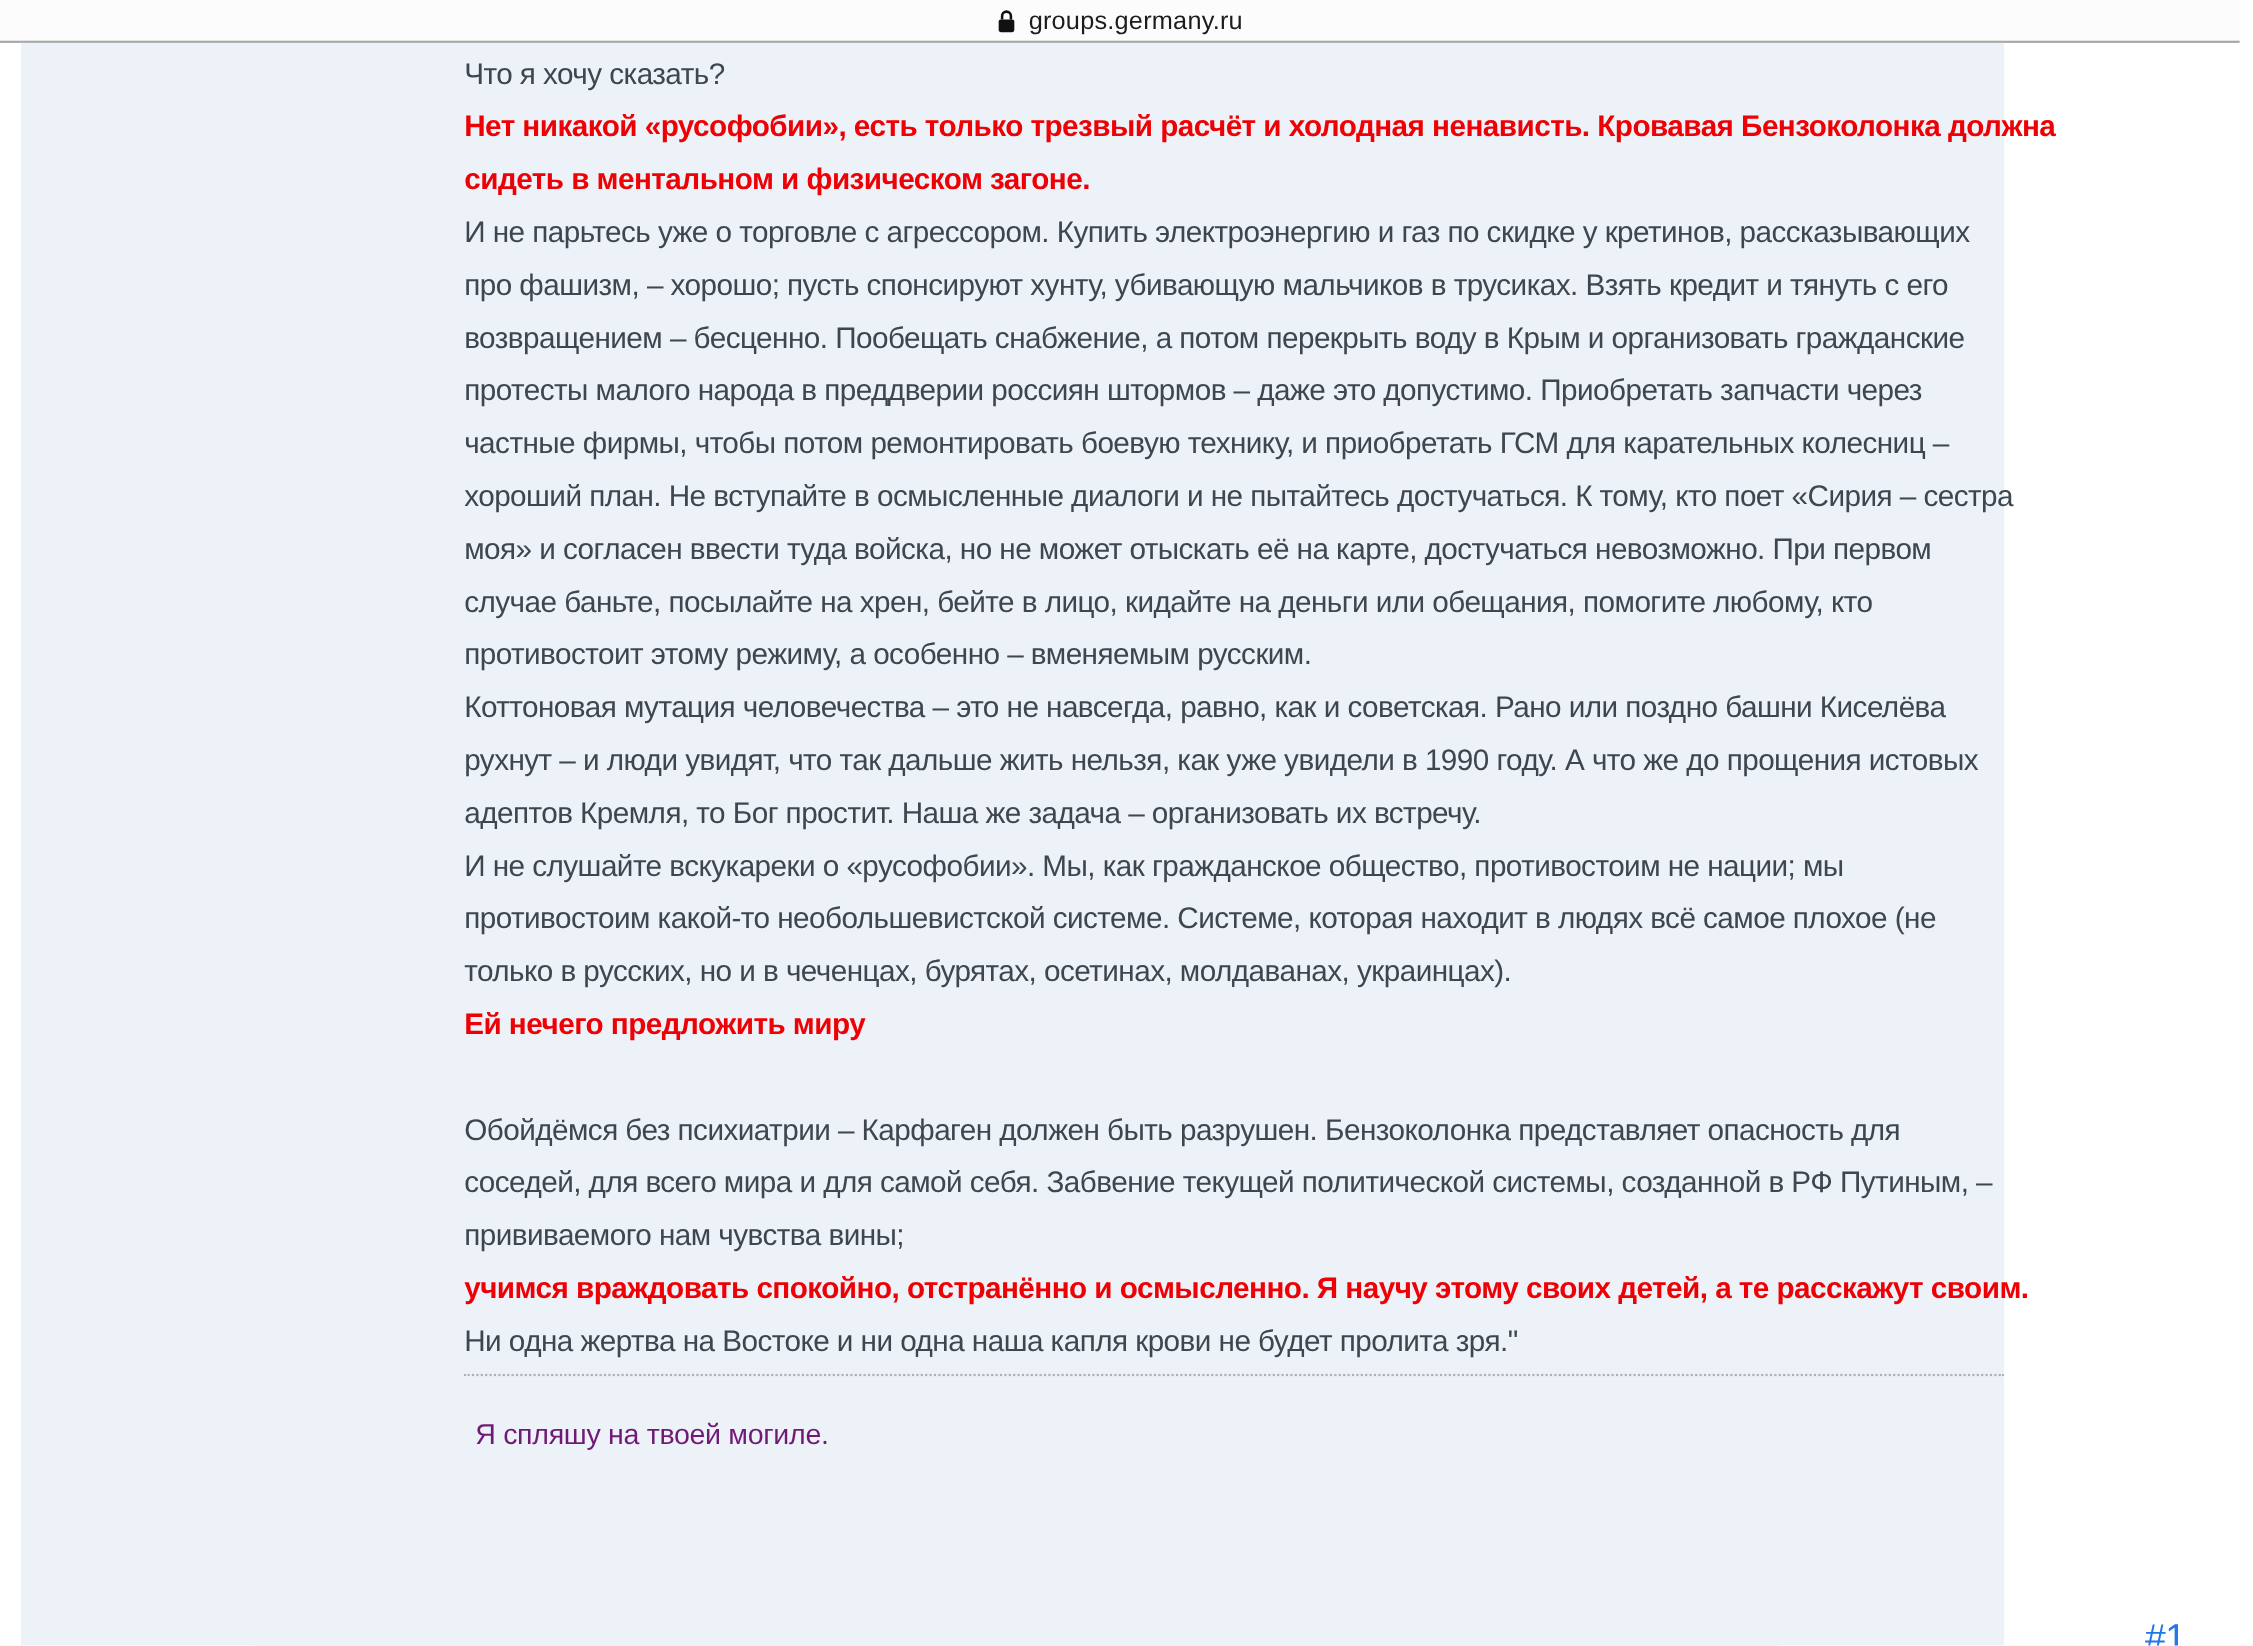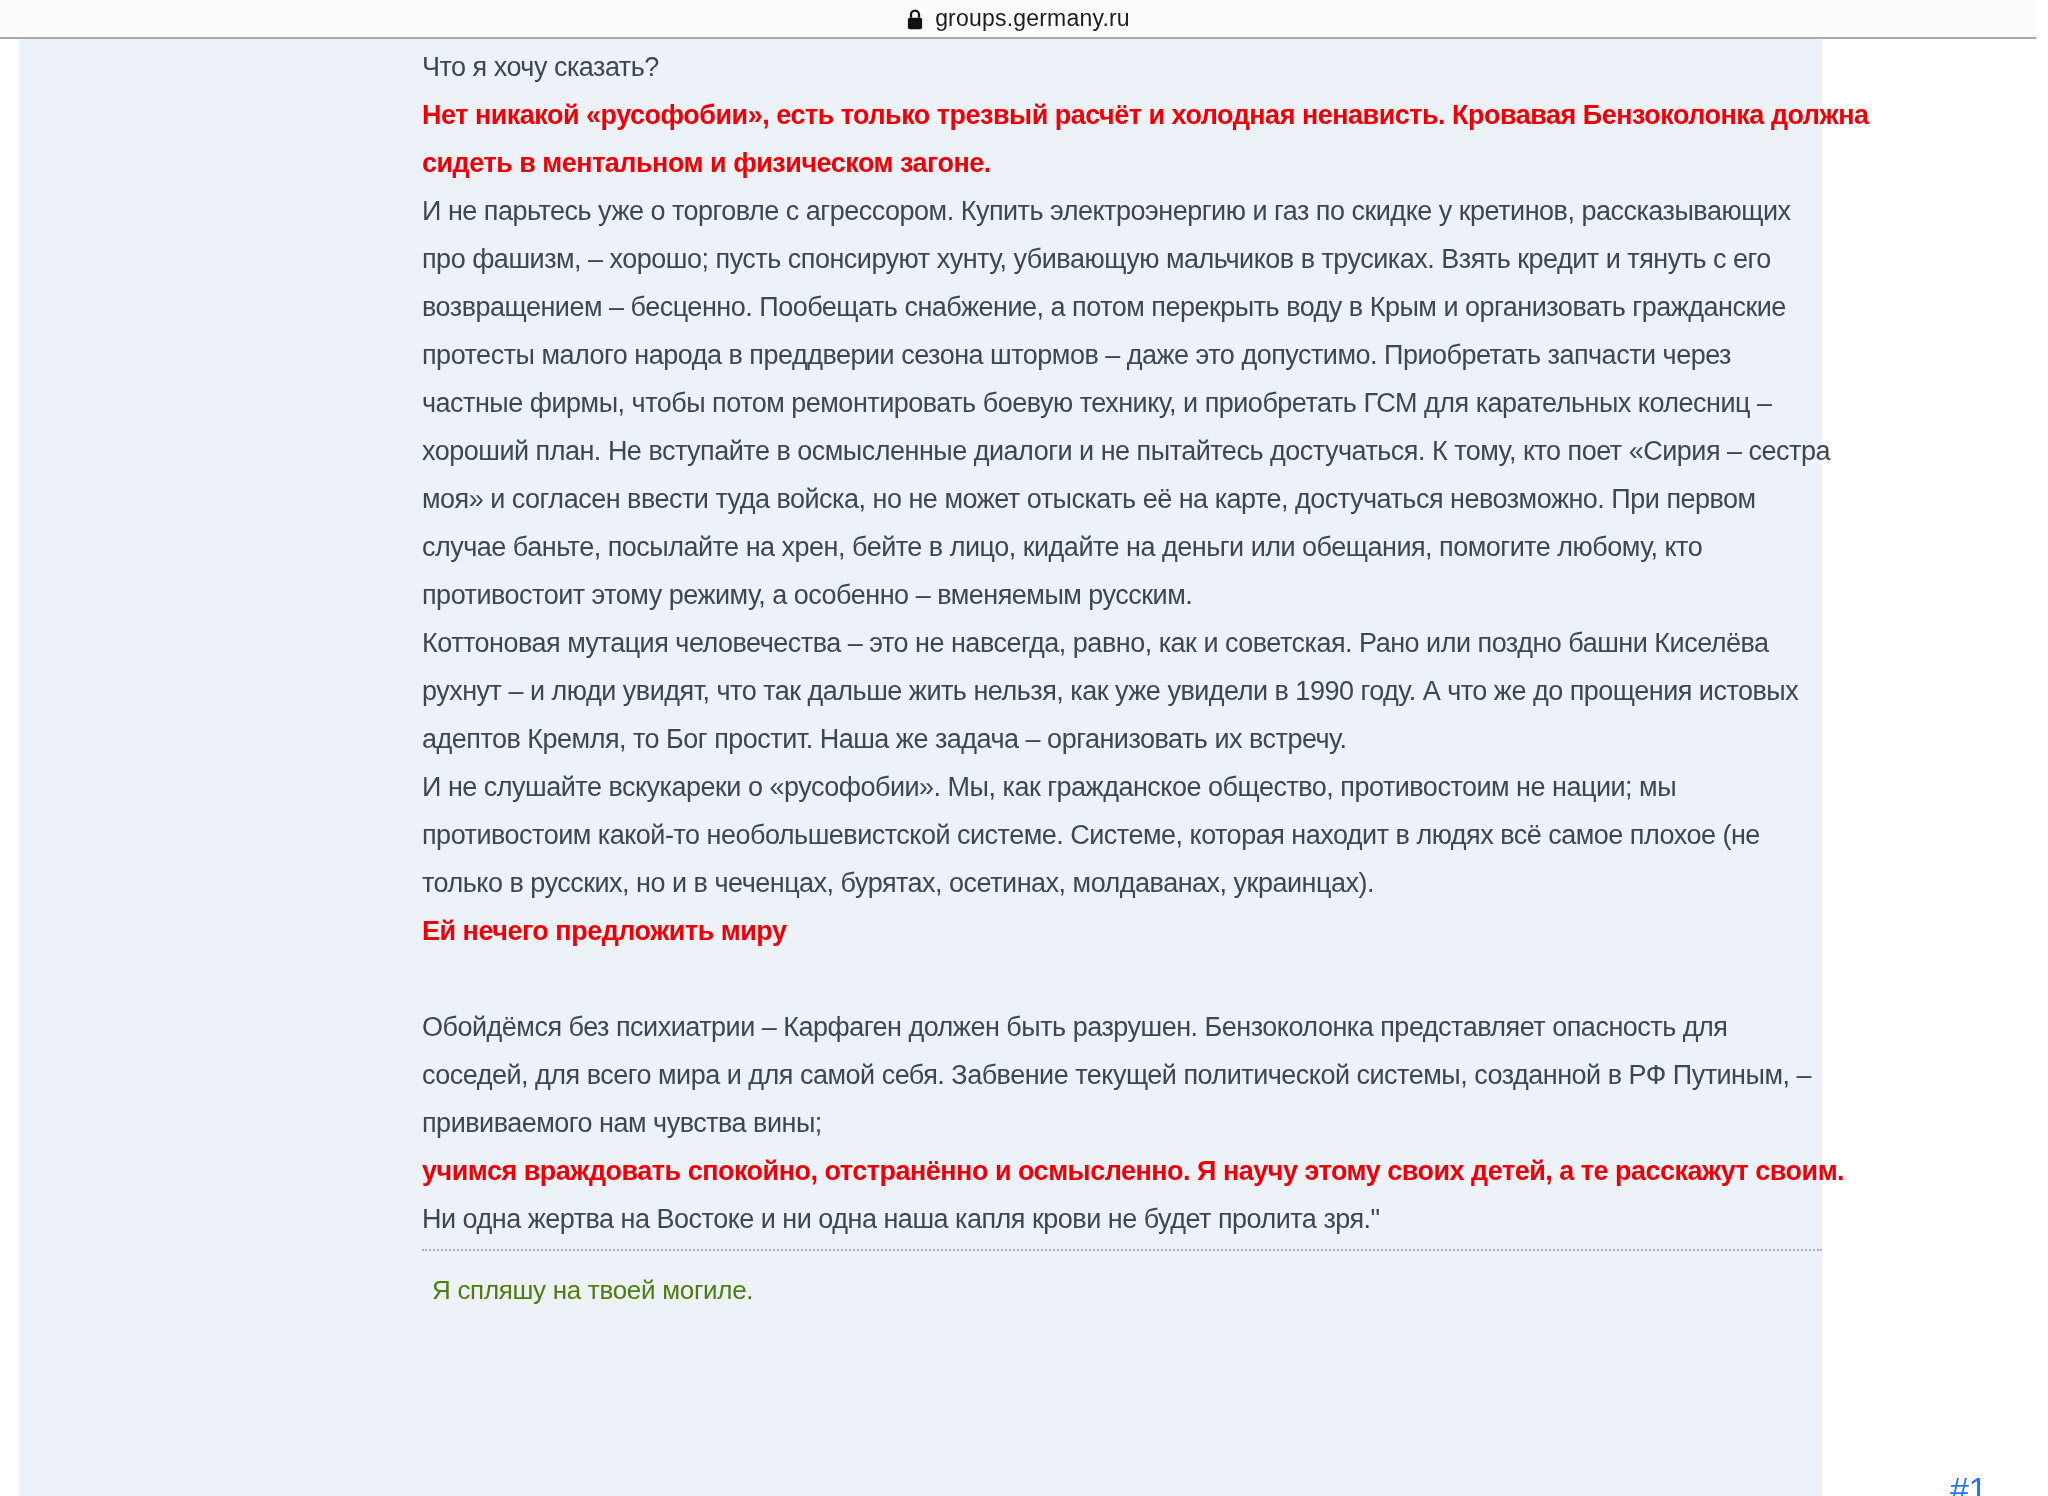--- a/index.html
+++ b/index.html
@@ -34,22 +34,22 @@
     height:48px;line-height:48px;white-space:nowrap;
   }
   .ln.red{color:#ee0004;font-weight:700;}
 
   .separator{
     margin-top:6px;
     border-top:2px dotted #b0b0b0;
     height:0;
   }
   .signature{
-    margin:22px 0 0 10px;
-    font-size:26px;line-height:34px;color:#4d7c0f;
+    margin:36px 0 0 10px;
+    font-size:26px;line-height:34px;color:#701a75;
     letter-spacing:-0.3px;white-space:nowrap;
   }
   .post-number{
     position:absolute;top:1470px;left:1950px;
     font-size:34px;color:#2277e8;text-decoration:none;
     letter-spacing:-0.5px;
   }
 </style>
 </head>
 <body>
@@ -67,21 +67,21 @@
   </div>
 
   <div class="panel">
     <div class="post-text">
       <div class="ln">Что я хочу сказать?</div>
       <div class="ln red">Нет никакой «русофобии», есть только трезвый расчёт и холодная ненависть. Кровавая Бензоколонка должна</div>
       <div class="ln red">сидеть в ментальном и физическом загоне.</div>
       <div class="ln">И не парьтесь уже о торговле с агрессором. Купить электроэнергию и газ по скидке у кретинов, рассказывающих</div>
       <div class="ln">про фашизм, – хорошо; пусть спонсируют хунту, убивающую мальчиков в трусиках. Взять кредит и тянуть с его</div>
       <div class="ln">возвращением – бесценно. Пообещать снабжение, а потом перекрыть воду в Крым и организовать гражданские</div>
-      <div class="ln">протесты малого народа в преддверии сезона штормов – даже это допустимо. Приобретать запчасти через</div>
+      <div class="ln">протесты малого народа в преддверии россиян штормов – даже это допустимо. Приобретать запчасти через</div>
       <div class="ln">частные фирмы, чтобы потом ремонтировать боевую технику, и приобретать ГСМ для карательных колесниц –</div>
       <div class="ln">хороший план. Не вступайте в осмысленные диалоги и не пытайтесь достучаться. К тому, кто поет «Сирия – сестра</div>
       <div class="ln">моя» и согласен ввести туда войска, но не может отыскать её на карте, достучаться невозможно. При первом</div>
       <div class="ln">случае баньте, посылайте на хрен, бейте в лицо, кидайте на деньги или обещания, помогите любому, кто</div>
       <div class="ln">противостоит этому режиму, а особенно – вменяемым русским.</div>
       <div class="ln">Коттоновая мутация человечества – это не навсегда, равно, как и советская. Рано или поздно башни Киселёва</div>
       <div class="ln">рухнут – и люди увидят, что так дальше жить нельзя, как уже увидели в 1990 году. А что же до прощения истовых</div>
       <div class="ln">адептов Кремля, то Бог простит. Наша же задача – организовать их встречу.</div>
       <div class="ln">И не слушайте вскукареки о «русофобии». Мы, как гражданское общество, противостоим не нации; мы</div>
       <div class="ln">противостоим какой-то необольшевистской системе. Системе, которая находит в людях всё самое плохое (не</div>

